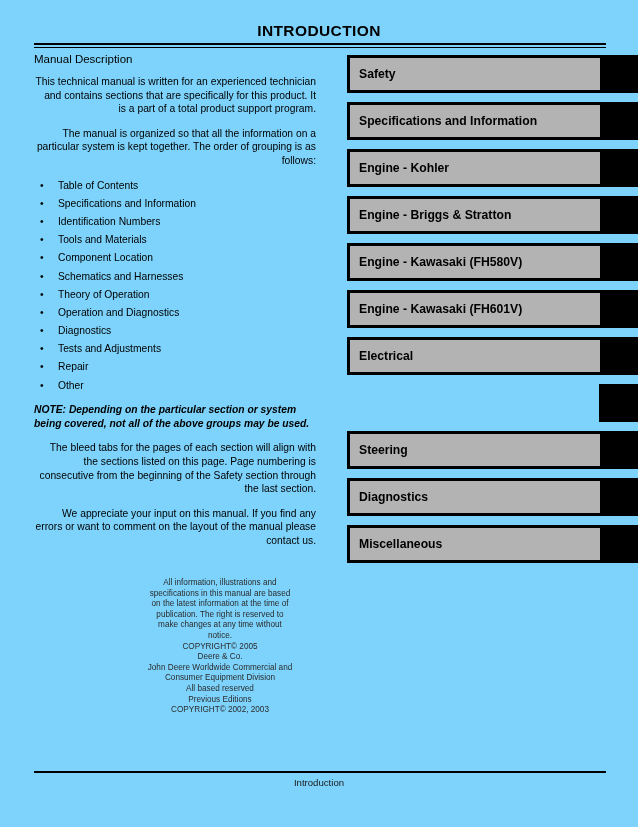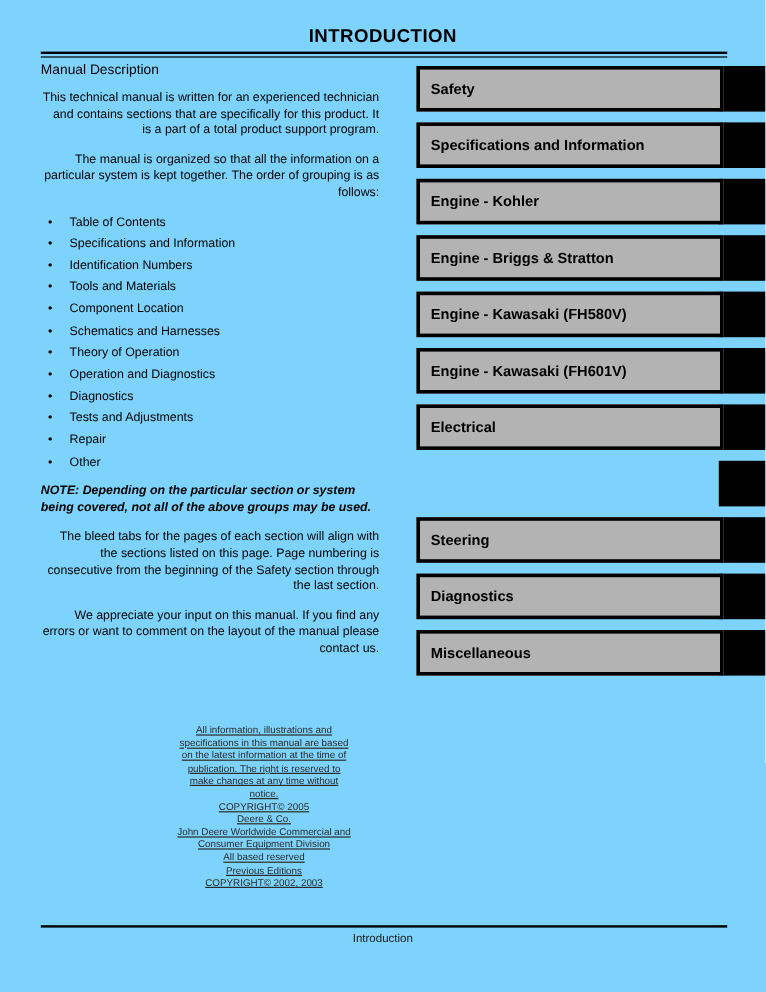--- a/index.html
+++ b/index.html
@@ -92,27 +92,26 @@
     left: 6px;
     top: 0;
     font-size: 10.3px;
     line-height: 13.6px;
   }
 
   
   #copyright-block {
     position: absolute;
     left: 80px;
-    top: 604px;
+    top: 578px;
     width: 280px;
     text-align: center;
     font-size: 8.2px;
     line-height: 10.6px;
     color: #2b2b2b;
-    text-decoration: underline;
   }
   #copyright-block .cw-line { display: block; }
 
   
   #tab-column {
     position: absolute;
     left: 347px;
     top: 55px;
     width: 291px;
   }

